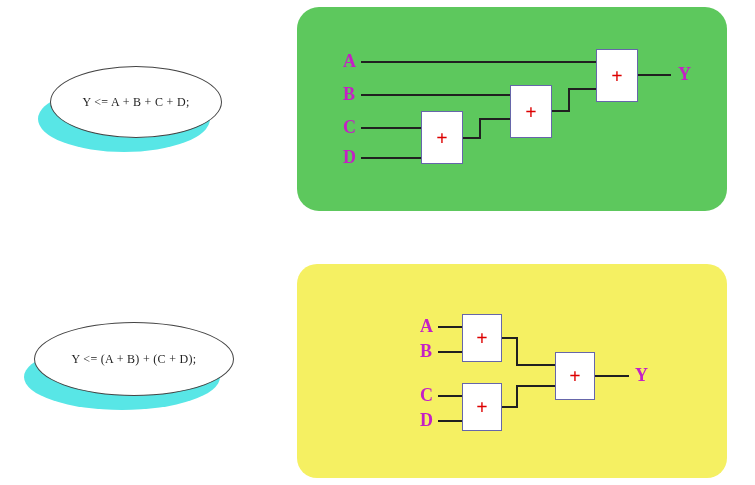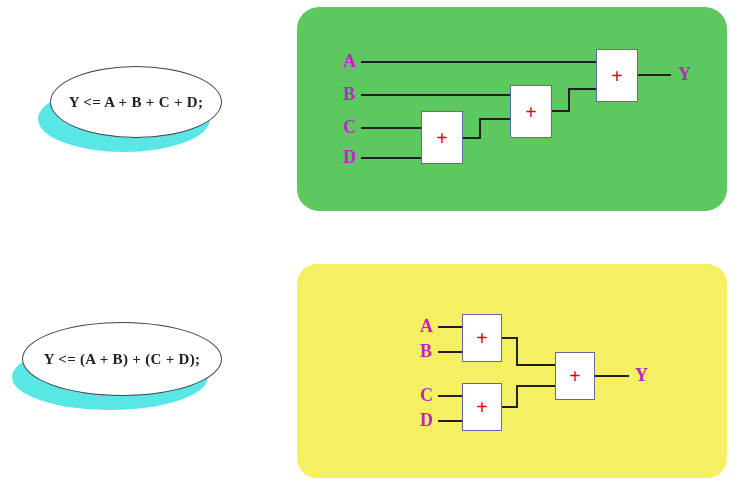--- a/index.html
+++ b/index.html
@@ -5,21 +5,21 @@
   * { margin:0; padding:0; box-sizing:border-box; }
   html,body { background:#ffffff; }
   body { font-family:"Liberation Serif", serif; }
   .stage { position:relative; width:755px; height:485px; background:#ffffff; overflow:hidden; }
 
   
   .bubble { position:absolute; }
   .bubble-shadow { position:absolute; border-radius:50%; background:#58e6e6; }
   .bubble-ellipse { position:absolute; border-radius:50%; background:#ffffff; border:1px solid #444444;
                     display:flex; align-items:center; justify-content:center; }
-  .bubble-text { font-size:15px; color:#222222; white-space:nowrap; letter-spacing:0.3px;font-weight:bold; }
+  .bubble-text { font-size:12px; color:#222222; white-space:nowrap; letter-spacing:0.3px; }
 
   
   .panel { position:absolute; border-radius:22px; background:#cccccc; }
 
   .io-label { position:absolute; font-weight:bold; font-size:18px; color:#c520c5; line-height:1.15; }
   .wire { position:absolute; background:#202020; }
   .wire.h { height:2px; }
   .wire.v { width:2px; }
   .adder { position:absolute; background:#ffffff; border:1px solid #6666aa;
            display:flex; align-items:center; justify-content:center; }
@@ -71,21 +71,21 @@
     <div class="adder" style="left:299px; top:42px; width:42px; height:53px;">
       <span class="plus" style="color: rgb(221, 0, 0);">+</span>
     </div>
 
     <div class="wire h" style="left:341px; top:67px; width:33px;"></div>
 
     <span class="io-label" style="left: 381px; top: 57px; color: rgb(197, 32, 197);">Y</span>
   </div>
 
 
-  <div class="bubble" style="left:12px; top:318px; width:220px; height:96px;">
+  <div class="bubble" style="left:24px; top:318px; width:220px; height:96px;">
     <div class="bubble-shadow" style="left: 0px; top: 26px; width: 196px; height: 66px; background: rgb(88, 230, 230);"></div>
     <div class="bubble-ellipse" style="left:10px; top:4px; width:200px; height:74px;">
       <span class="bubble-text">Y &lt;= (A + B) + (C + D);</span>
     </div>
   </div>
 
   <div class="panel" style="left: 297px; top: 264px; width: 430px; height: 214px; border-radius: 20px; background: rgb(245, 240, 98);">
 
     <span class="io-label" style="left: 123px; top: 52px; color: rgb(197, 32, 197);">A</span>
     <span class="io-label" style="left: 123px; top: 77px; color: rgb(197, 32, 197);">B</span>

